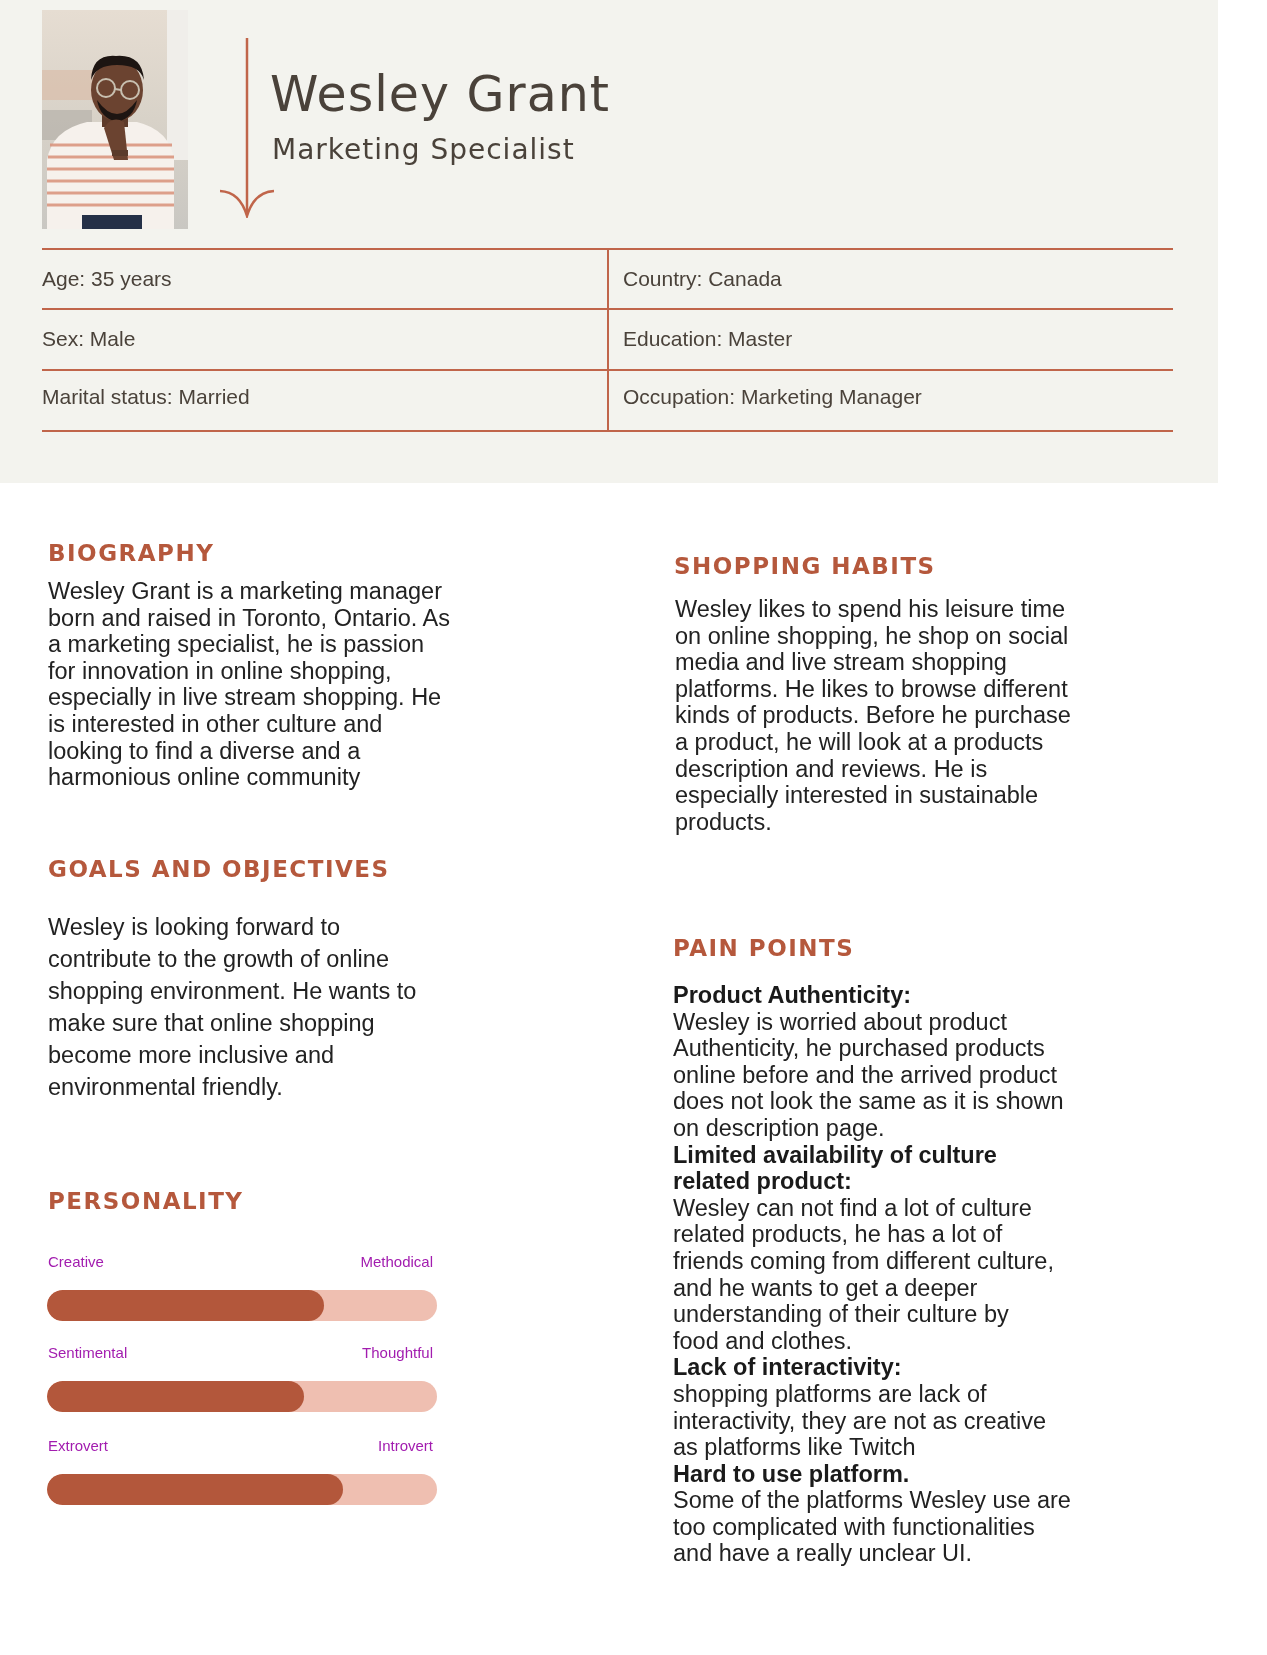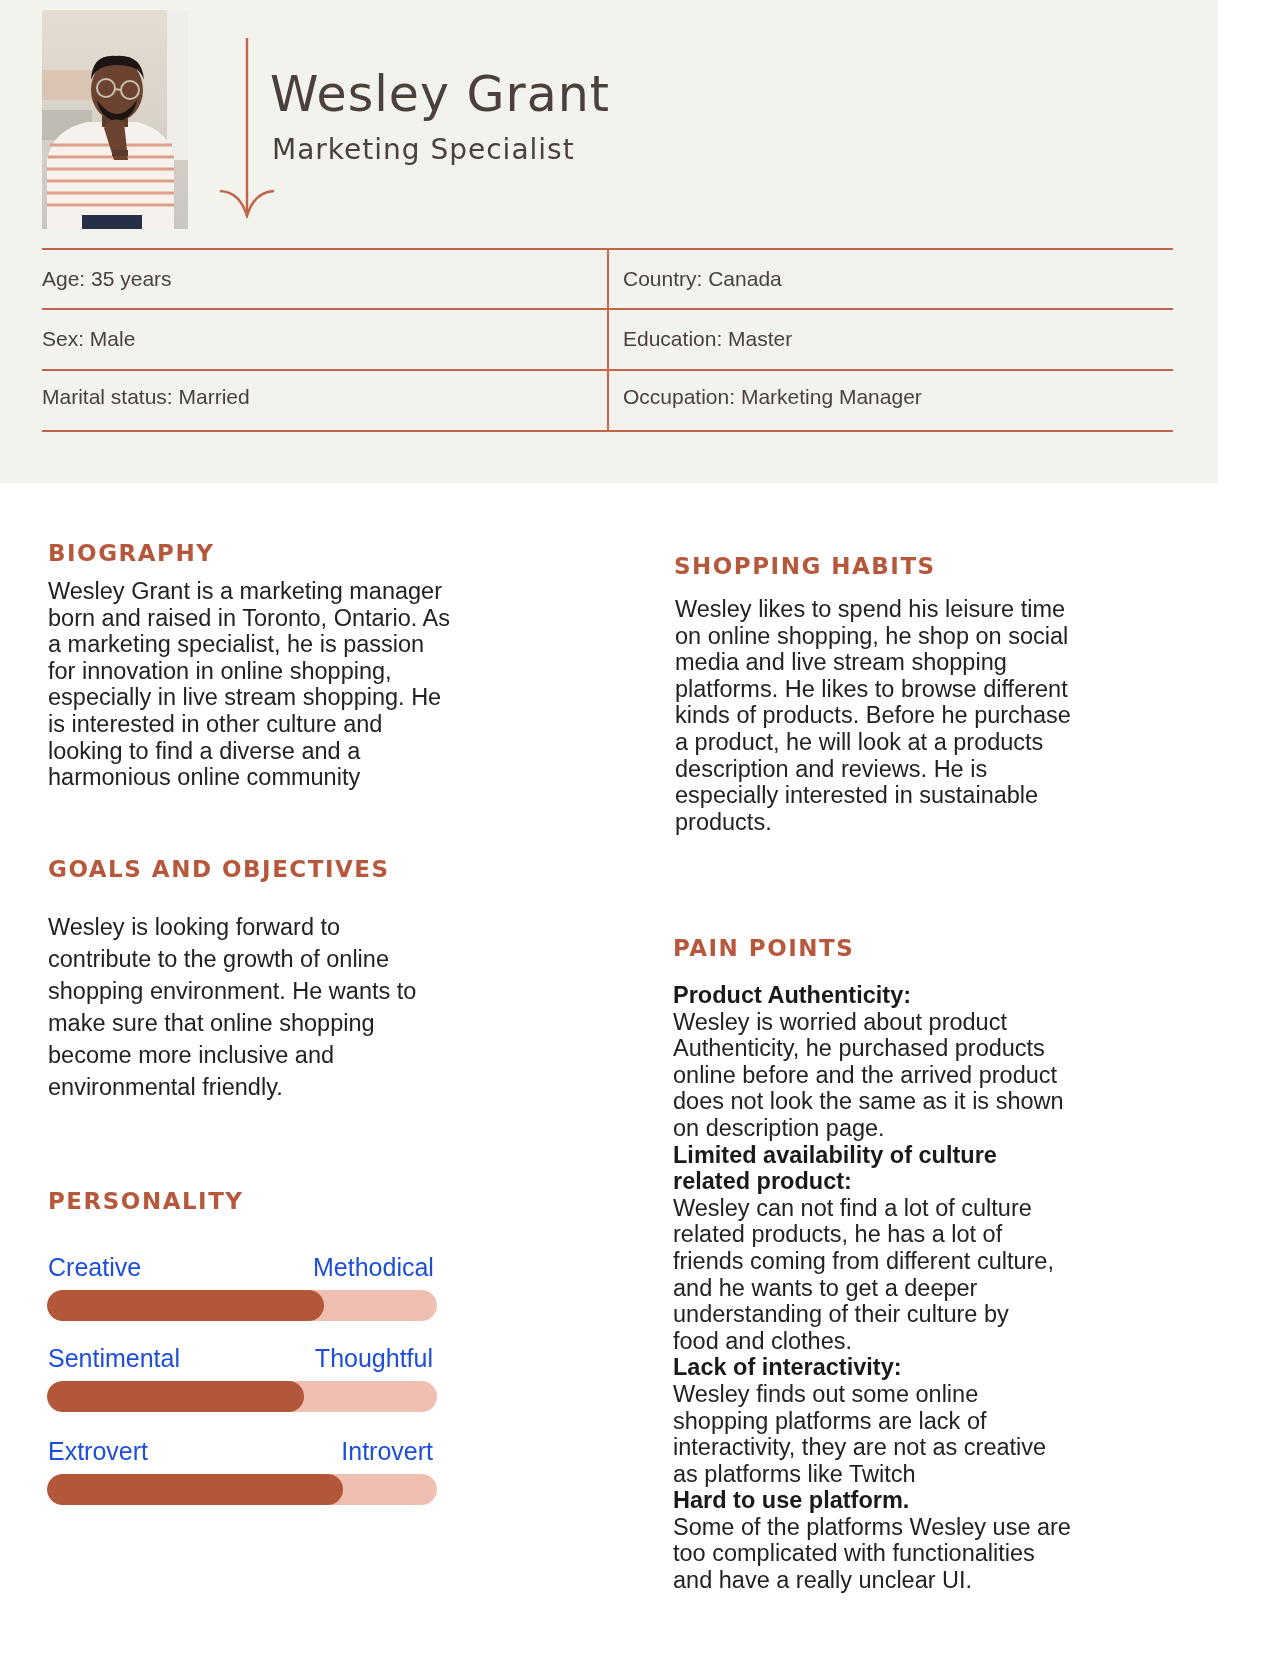--- a/index.html
+++ b/index.html
@@ -19,21 +19,21 @@
   .info-table { position: absolute; left: 42px; top: 248px; width: 1131px; height: 160px; }
   .hline { position: absolute; left: 0; width: 1131px; height: 2px; background: #C0654A; }
   .vline { position: absolute; left: 565px; top: 0; width: 2px; height: 183px; background: #C0654A; }
   .cell { position: absolute; font-family: "Liberation Sans", sans-serif; font-size: 21px; color: #4A423A; white-space: nowrap; }
 
   .section-heading { position: absolute; font-family: "DejaVu Sans", sans-serif; font-weight: bold; font-size: 23px; letter-spacing: 1.5px; color: #B5583C; white-space: nowrap; }
 
   .para { position: absolute; font-family: "Liberation Sans", sans-serif; font-size: 23.5px; color: #222222; }
   .para .ln { display: block; white-space: nowrap; }
 
-  .bar-label { position: absolute; font-family: "Liberation Sans", sans-serif; font-size: 25px; color: #1d4ed8; white-space: nowrap; }
+  .bar-label { position: absolute; font-family: "Liberation Sans", sans-serif; font-size: 15px; color: #a21caf; white-space: nowrap; }
   .bar-track { position: absolute; left: 47px; width: 390px; height: 31px; border-radius: 16px; background: #EFBFB1; overflow: hidden; }
   .bar-fill { position: absolute; left: 0; top: 0; height: 31px; border-radius: 16px; background: #B3573B; }
 
   .pain { position: absolute; left: 673px; top: 982px; width: 520px; font-family: "Liberation Sans", sans-serif; font-size: 23.5px; color: #222222; line-height: 26.6px; }
   .pain .ln { display: block; white-space: nowrap; }
   .pain .bold { font-weight: bold; color: #1A1A1A; }
 </style>
 </head>
 <body>
 
@@ -172,21 +172,20 @@
     <span class="ln bold">related product:</span>
     <span class="ln">Wesley can not find a lot of culture</span>
     <span class="ln">related products, he has a lot of</span>
     <span class="ln">friends coming from different culture,</span>
     <span class="ln">and he wants to get a deeper</span>
     <span class="ln">understanding of their culture by</span>
     <span class="ln">food and clothes.</span>
   </div>
   <div>
     <span class="ln bold">Lack of interactivity:</span>
-    <span class="ln">Wesley finds out some online</span>
     <span class="ln">shopping platforms are lack of</span>
     <span class="ln">interactivity, they are not as creative</span>
     <span class="ln">as platforms like Twitch</span>
   </div>
   <div>
     <span class="ln bold">Hard to use platform.</span>
     <span class="ln">Some of the platforms Wesley use are</span>
     <span class="ln">too complicated with functionalities</span>
     <span class="ln">and have a really unclear UI.</span>
   </div>

